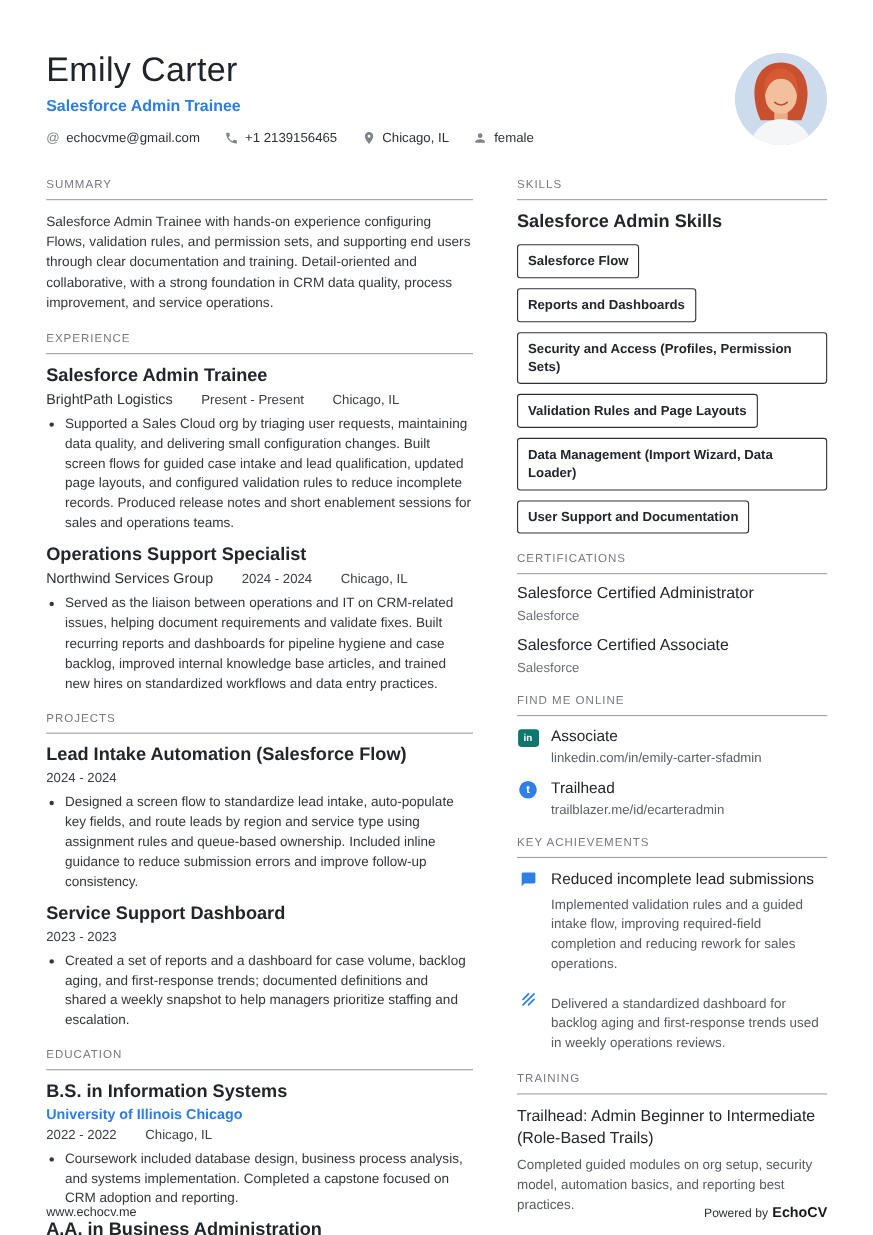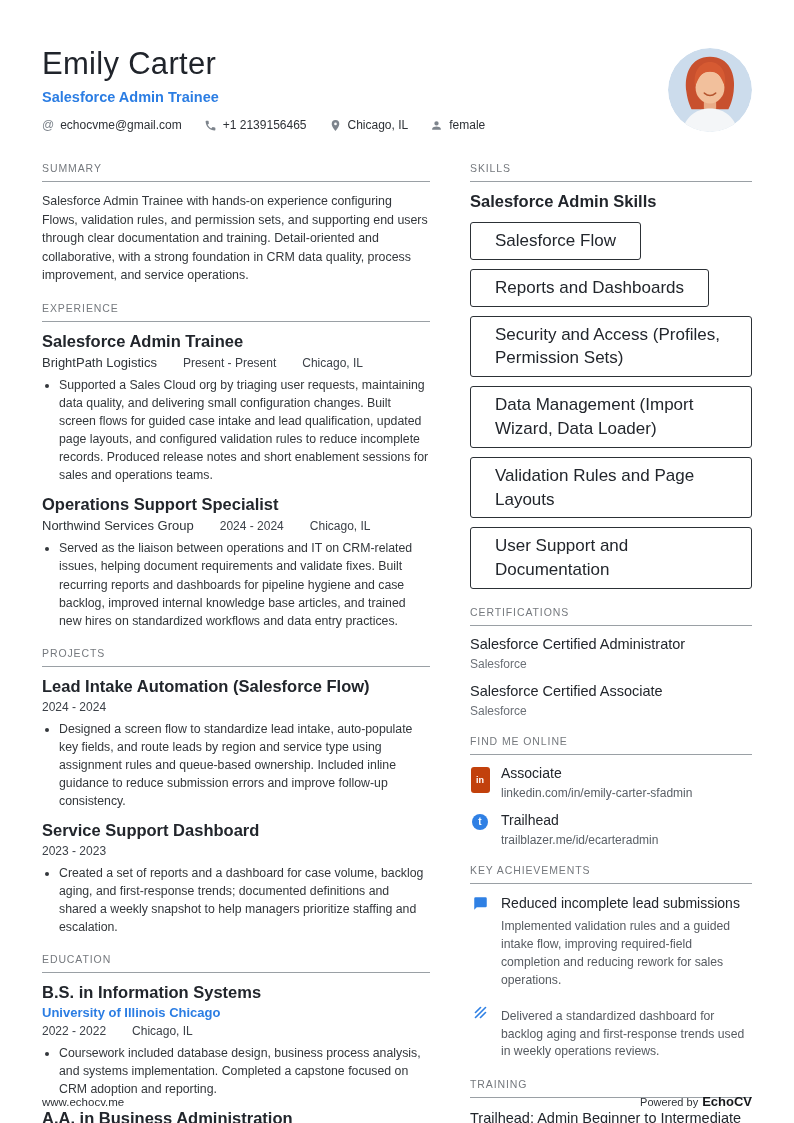--- a/index.html
+++ b/index.html
@@ -35,29 +35,29 @@
   .entry-company{font-size:13px;color:#2e3338}
   .meta-text{font-size:12px;color:#3c4148}
   ul.bullets{margin:6px 0 0;padding-left:17px}
   ul.bullets li{font-size:12.3px;line-height:1.47;color:#33373b}
 
   .school{font-size:13px;color:#2b7de3;font-weight:700;margin-top:3px;cursor:pointer}
 
   
   .skills-title{font-size:16.5px;font-weight:700;color:#22262c;margin-bottom:11px}
   .tags{display:flex;flex-wrap:wrap;gap:9px}
-  .tag{border:1px solid #2c3136;border-radius:3px;padding:6px 24px;font-size:17px;font-weight:400;color:#22262c;line-height:1.4}
+  .tag{border:1px solid #2c3136;border-radius:3px;padding:6px 9px;font-size:12px;font-weight:700;color:#22262c;line-height:1.4}
 
   .cert{margin-bottom:12px}
   .cert-title{font-size:14.5px;color:#22262c}
   .cert-issuer{font-size:12px;color:#6b7077;margin-top:5px}
 
   .online-item{display:flex;gap:11px;margin-bottom:12px}
   .icon-col{flex:0 0 20px;display:flex;justify-content:center;align-items:flex-start;padding-top:2px}
-  .li-badge{width:19px;height:26px;background:#c2410c;border-radius:3px;color:#fff;font-size:9px;font-weight:700;display:flex;align-items:center;justify-content:center}
+  .li-badge{width:19px;height:16px;background:#0f766e;border-radius:3px;color:#fff;font-size:9px;font-weight:700;display:flex;align-items:center;justify-content:center}
   .th-badge{width:16px;height:16px;border-radius:50%;background:#2f80e4;color:#fff;font-size:10px;font-weight:700;display:flex;align-items:center;justify-content:center}
   .online-title{font-size:14px;color:#22262c}
   .online-url{font-size:12px;color:#5a6067;margin-top:5px;cursor:pointer}
 
   .ach{display:flex;gap:11px;margin-bottom:13px}
   .ach-title{font-size:14px;color:#22262c;line-height:1.35}
   .ach-text{font-size:12.2px;color:#565b61;line-height:1.47;margin-top:5px}
 
   .train{margin-bottom:13px}
   .train-title{font-size:14.5px;color:#22262c;line-height:1.4}
@@ -225,22 +225,22 @@
 
       <div class="section">
         <div class="sec-head">
           <span class="sec-label">SKILLS</span>
         </div>
         <div class="skills-title">Salesforce Admin Skills</div>
         <div class="tags">
           <span class="tag">Salesforce Flow</span>
           <span class="tag">Reports and Dashboards</span>
           <span class="tag">Security and Access (Profiles, Permission Sets)</span>
+          <span class="tag">Validation Rules and Page Layouts</span>
           <span class="tag">Data Management (Import Wizard, Data Loader)</span>
-          <span class="tag">Validation Rules and Page Layouts</span>
           <span class="tag">User Support and Documentation</span>
         </div>
       </div>
 
       <div class="section">
         <div class="sec-head">
           <span class="sec-label">CERTIFICATIONS</span>
         </div>
         <div class="cert">
           <div class="cert-title">Salesforce Certified Administrator</div>

